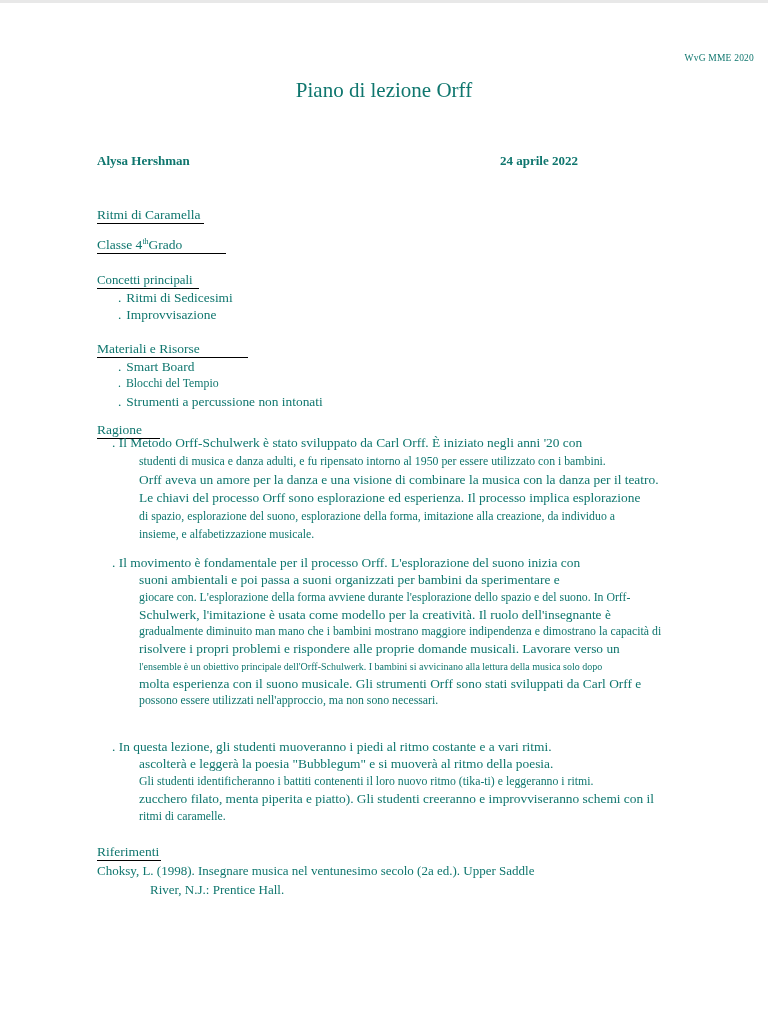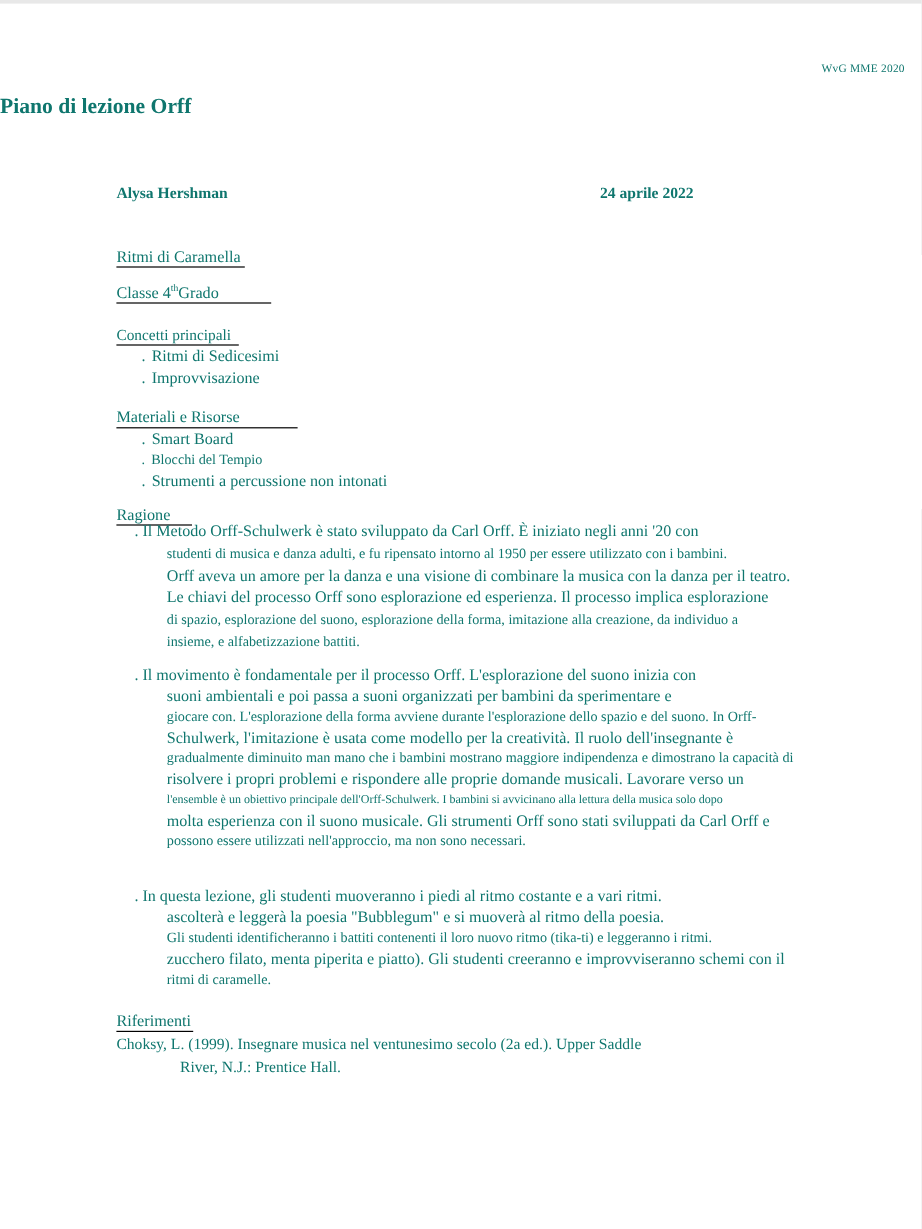--- a/index.html
+++ b/index.html
@@ -11,21 +11,21 @@
     font-family:"Liberation Serif", serif;
     color:#0f766e;
     overflow:hidden;
   }
   .watermark {
     position:absolute; top:50px; right:14px;
     font-size:9.5px; letter-spacing:0.2px;
   }
   .doc-title {
     position:absolute; top:75px; left:0; width:100%;
-    font-weight:bold; font-size:18px;
+    text-align:center; font-weight:normal; font-size:21px;
   }
   .byline { position:absolute; top:150px; left:97px; font-weight:bold; font-size:13px; }
   .byline-date { position:absolute; top:150px; left:500px; font-weight:bold; font-size:13px; }
 
   .content { position:absolute; left:97px; top:0; width:620px; }
   .abs { position:absolute; left:0; }
 
   .hd {
     font-weight:normal; font-size:13.5px;
     display:inline-block;
@@ -90,21 +90,21 @@
     <div class="abs" style="top:417px;">
       <span class="hd" style="padding-right:18px;">Ragione</span>
     </div>
 
     <div class="para lh-a" style="top:431px;">
       <div class="pline first sz-n">. Il Metodo Orff-Schulwerk è stato sviluppato da Carl Orff. È iniziato negli anni '20 con</div>
       <div class="pline sz-s">studenti di musica e danza adulti, e fu ripensato intorno al 1950 per essere utilizzato con i bambini.</div>
       <div class="pline sz-n">Orff aveva un amore per la danza e una visione di combinare la musica con la danza per il teatro.</div>
       <div class="pline sz-n">Le chiavi del processo Orff sono esplorazione ed esperienza. Il processo implica esplorazione</div>
       <div class="pline sz-s">di spazio, esplorazione del suono, esplorazione della forma, imitazione alla creazione, da individuo a</div>
-      <div class="pline sz-s">insieme, e alfabetizzazione battiti.</div>
+      <div class="pline sz-s">insieme, e alfabetizzazione musicale.</div>
     </div>
 
     <div class="para lh-b" style="top:551px;">
       <div class="pline first sz-n">. Il movimento è fondamentale per il processo Orff. L'esplorazione del suono inizia con</div>
       <div class="pline sz-n">suoni ambientali e poi passa a suoni organizzati per bambini da sperimentare e</div>
       <div class="pline sz-s">giocare con. L'esplorazione della forma avviene durante l'esplorazione dello spazio e del suono. In Orff-</div>
       <div class="pline sz-n">Schulwerk, l'imitazione è usata come modello per la creatività. Il ruolo dell'insegnante è</div>
       <div class="pline sz-s">gradualmente diminuito man mano che i bambini mostrano maggiore indipendenza e dimostrano la capacità di</div>
       <div class="pline sz-n">risolvere i propri problemi e rispondere alle proprie domande musicali. Lavorare verso un</div>
       <div class="pline sz-xs">l'ensemble è un obiettivo principale dell'Orff-Schulwerk. I bambini si avvicinano alla lettura della musica solo dopo</div>
@@ -115,18 +115,18 @@
     <div class="para lh-c" style="top:735px;">
       <div class="pline first sz-n">. In questa lezione, gli studenti muoveranno i piedi al ritmo costante e a vari ritmi.</div>
       <div class="pline sz-n">ascolterà e leggerà la poesia "Bubblegum" e si muoverà al ritmo della poesia.</div>
       <div class="pline sz-s">Gli studenti identificheranno i battiti contenenti il loro nuovo ritmo (tika-ti) e leggeranno i ritmi.</div>
       <div class="pline sz-n">zucchero filato, menta piperita e piatto). Gli studenti creeranno e improvviseranno schemi con il</div>
       <div class="pline sz-s">ritmi di caramelle.</div>
     </div>
 
     <div class="abs" style="top:839px;">
       <div><span class="hd" style="padding-right:2px;">Riferimenti</span></div>
-      <div class="ref-line">Choksy, L. (1999). Insegnare musica nel ventunesimo secolo (2a ed.). Upper Saddle</div>
+      <div class="ref-line">Choksy, L. (1998). Insegnare musica nel ventunesimo secolo (2a ed.). Upper Saddle</div>
       <div class="ref-line indent">River, N.J.: Prentice Hall.</div>
     </div>
 
   </div>
 </div>
 
 </body></html>

